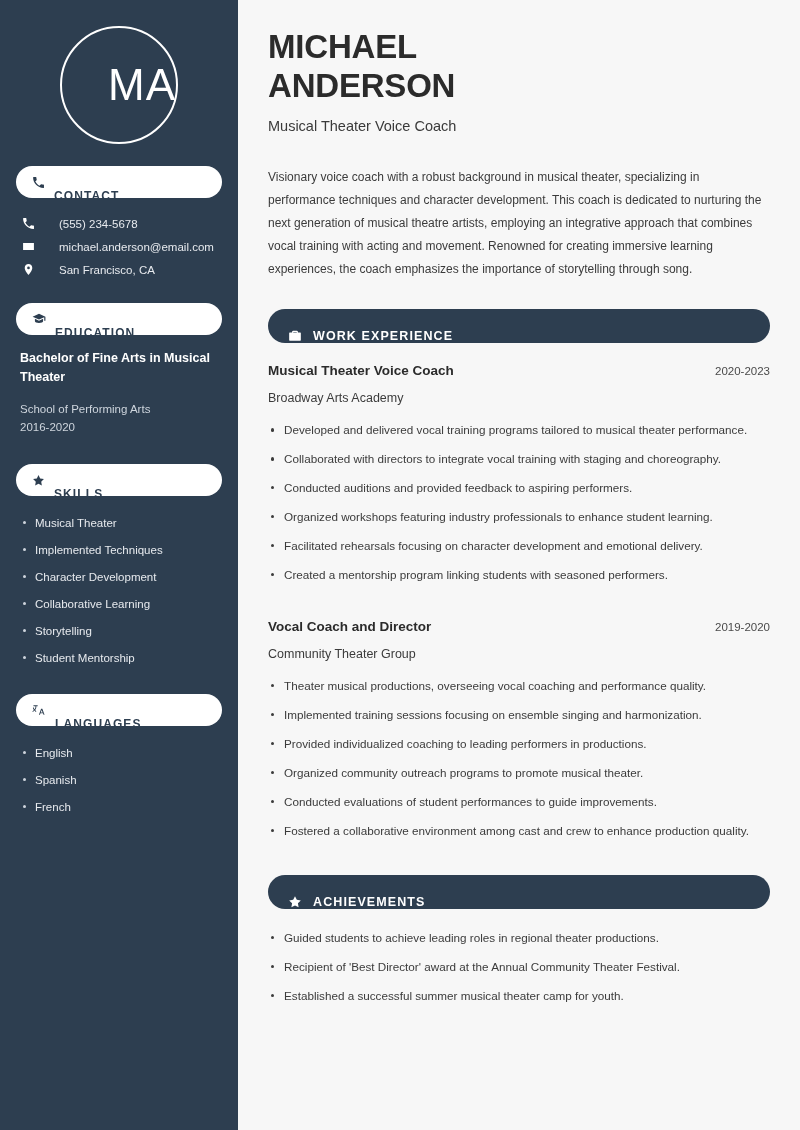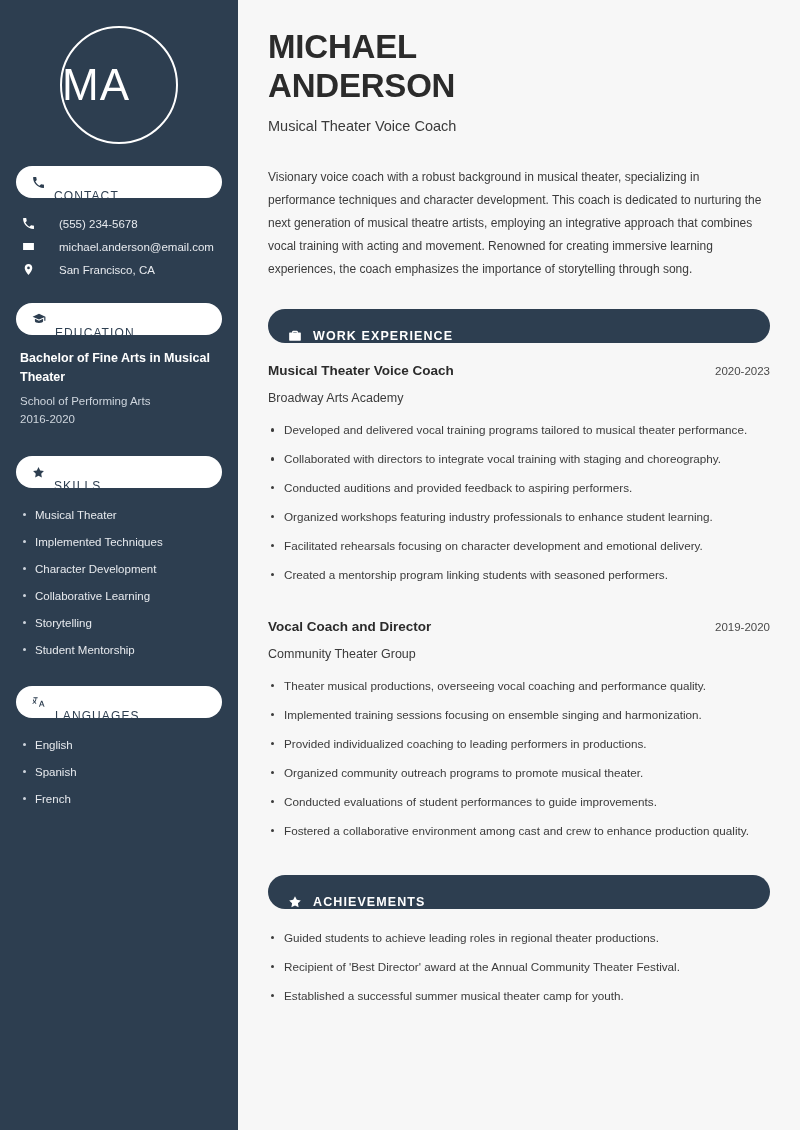--- a/index.html
+++ b/index.html
@@ -36,21 +36,21 @@
     padding-top: 26px;
     padding-bottom: 22px;
   }
   .avatar {
     width: 118px;
     height: 118px;
     border-radius: 50%;
     border: 2px solid #ffffff;
     display: flex;
     align-items: center;
-    justify-content: flex-start;
+    justify-content: flex-end;
   }
   .avatar-initials {
     font-size: 44px;
     font-weight: 400;
     letter-spacing: 1px;
     color: #ffffff;
     line-height: 1;
   }
 
   .pill {
@@ -59,21 +59,21 @@
     border-radius: 999px;
     height: 32px;
     display: flex;
     align-items: center;
     gap: 9px;
     padding: 0 16px;
     margin-bottom: 14px;
   }
   .pill-label {
     font-size: 12px;
-    font-weight: normal;
+    font-weight: bold;
     letter-spacing: 1.1px;
     margin-top: 28px;
   }
   .pill svg { display: block; }
 
   .contact-list { margin-bottom: 22px; }
   .contact-row {
     display: flex;
     align-items: center;
     gap: 24px;
@@ -82,21 +82,21 @@
     color: #e7eaee;
   }
   .contact-row svg { flex: 0 0 auto; display: block; }
 
   .edu-block { padding: 0 4px 6px 4px; }
   .edu-degree {
     font-size: 12.5px;
     font-weight: bold;
     color: #ffffff;
     line-height: 1.5;
-    margin-bottom: 5px;
+    margin-bottom: 13px;
   }
   .edu-school {
     font-size: 11.5px;
     color: #ced5dd;
     line-height: 1.6;
   }
   .edu-years {
     font-size: 11.5px;
     color: #ced5dd;
     line-height: 1.6;

